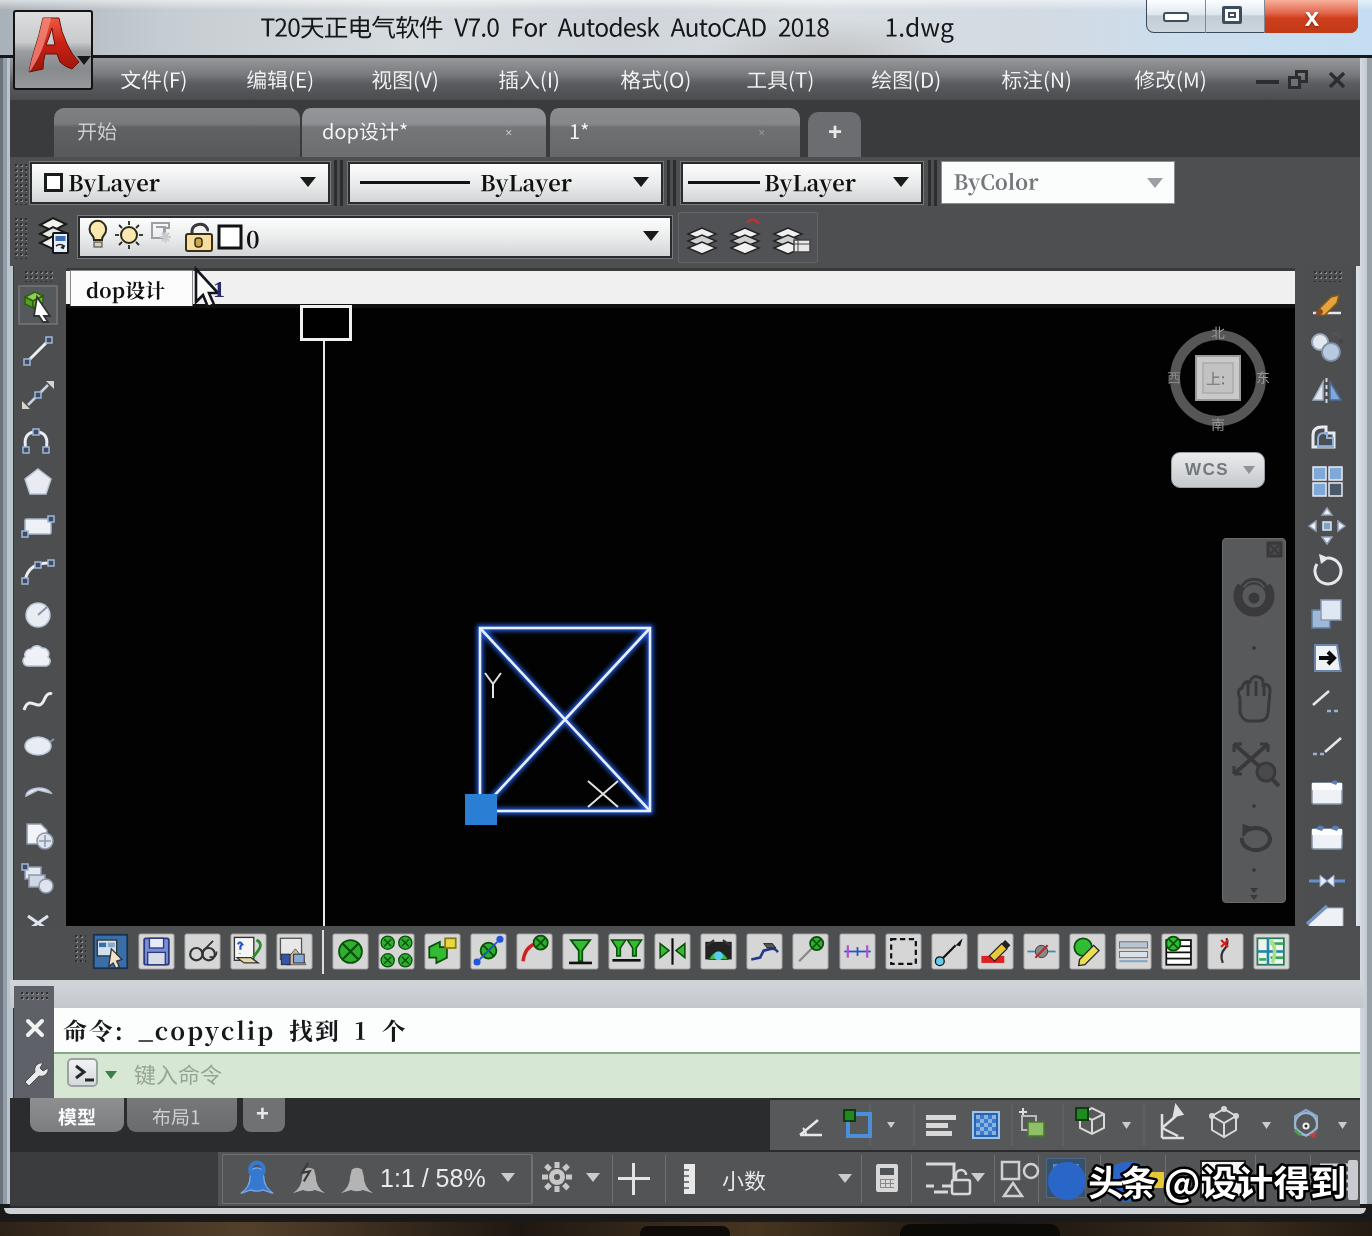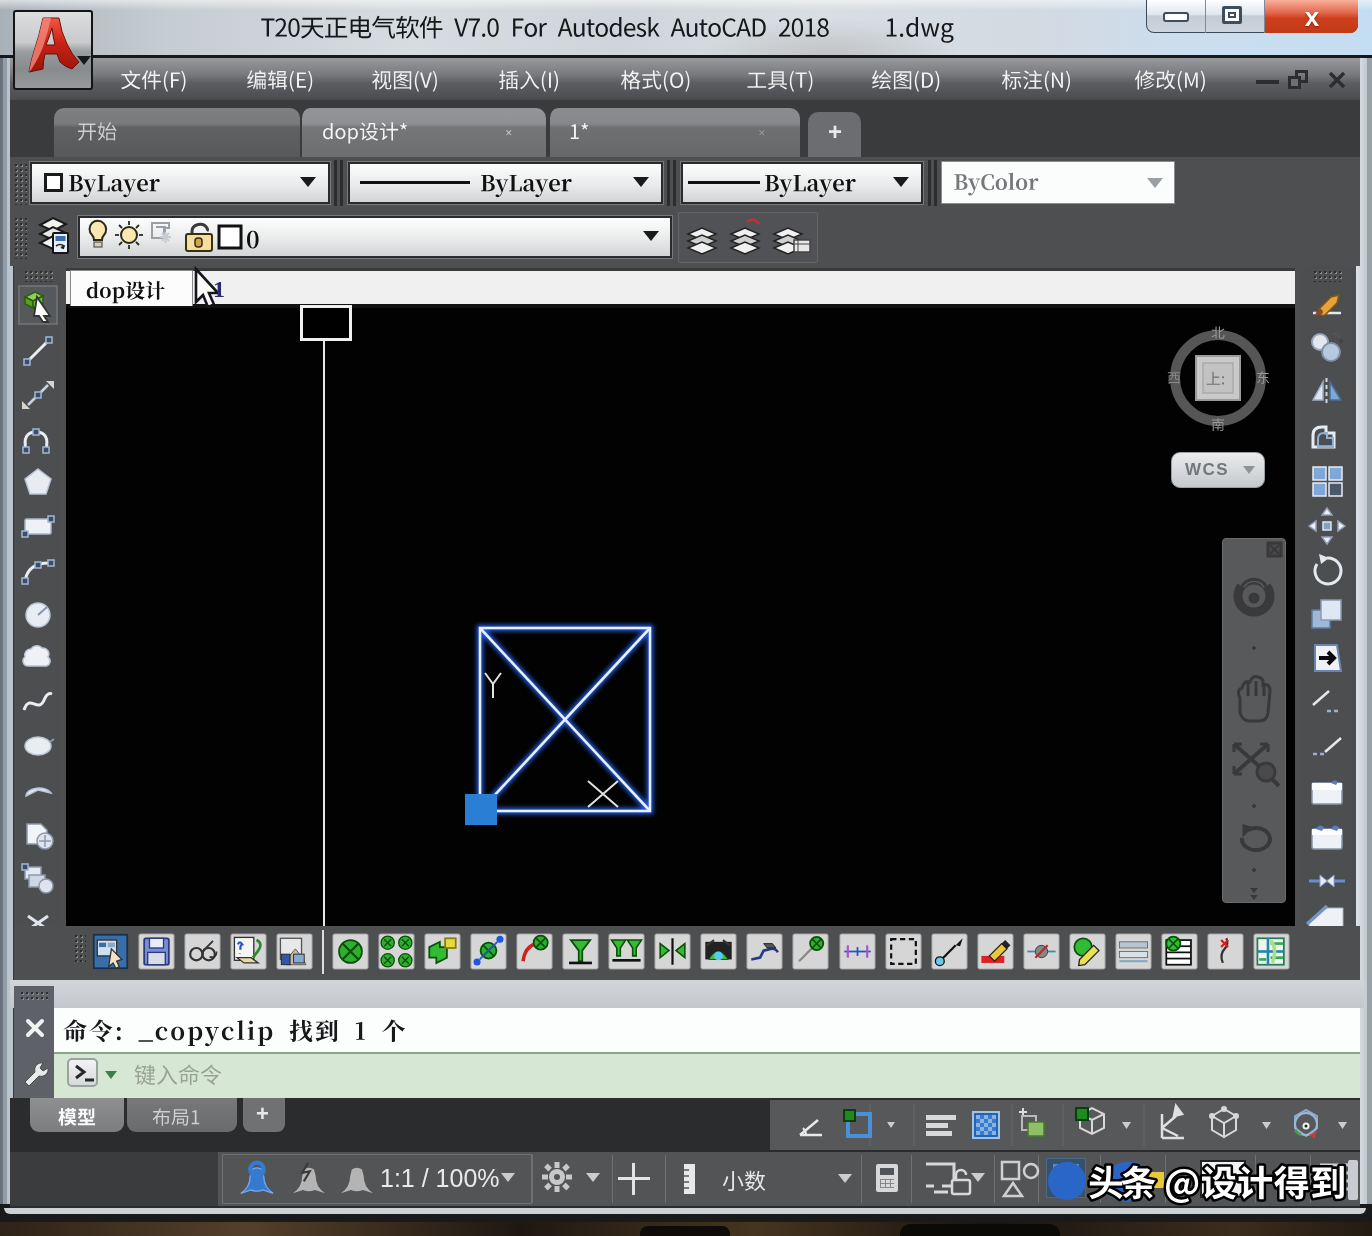--- a/index.html
+++ b/index.html
@@ -732,21 +732,21 @@
 <circle cx="27" cy="10" r="8" fill="none" stroke="#3579d0" stroke-width="5"></circle>
 </g>
 <g transform="translate(64,7) scale(0.85)">
 <path d="M8 38 q11 -7 11 -20 l2 -8 q6 -4 12 0 l2 8 q0 13 11 20 l-12 -4 q-7 3 -14 0 Z" fill="#b4b4b4"></path>
 <path d="M26 2 l-7 12 l9 -2 l-7 12" stroke="#3a3a3a" stroke-width="2.5" fill="none"></path>
 </g>
 <g transform="translate(112,7) scale(0.85)">
 <path d="M8 38 q11 -7 11 -20 l2 -8 q6 -4 12 0 l2 8 q0 13 11 20 l-12 -4 q-7 3 -14 0 Z" fill="#b4b4b4"></path>
 </g>
 </svg>
-<div class="abs" style="left:380px;top:1164px;width:130px;height:30px;font:25px 'Liberation Sans';color:#eaeaea">1:1 / 100%</div>
+<div class="abs" style="left:380px;top:1164px;width:130px;height:30px;font:25px 'Liberation Sans';color:#eaeaea">1:1 / 58%</div>
 <div class="abs" style="left:501px;top:1173px;width:0;height:0;border-left:7px solid transparent;border-right:7px solid transparent;border-top:9px solid #ccc"></div>
 <svg width="34" height="34" viewBox="0 0 34 34" style="position:absolute;left:540px;top:1160px">
 <circle cx="17" cy="17" r="8" fill="#c8c8c8"></circle>
       <circle cx="17" cy="17" r="3" fill="#535456"></circle>
 <g fill="#c8c8c8">
         <rect x="14.5" y="2" width="5" height="6"></rect>
         <rect x="14.5" y="26" width="5" height="6"></rect>
         <rect x="2" y="14.5" width="6" height="5"></rect>
         <rect x="26" y="14.5" width="6" height="5"></rect>
 <rect x="5" y="5" width="6" height="5" transform="rotate(45 8 7.5)"></rect>

